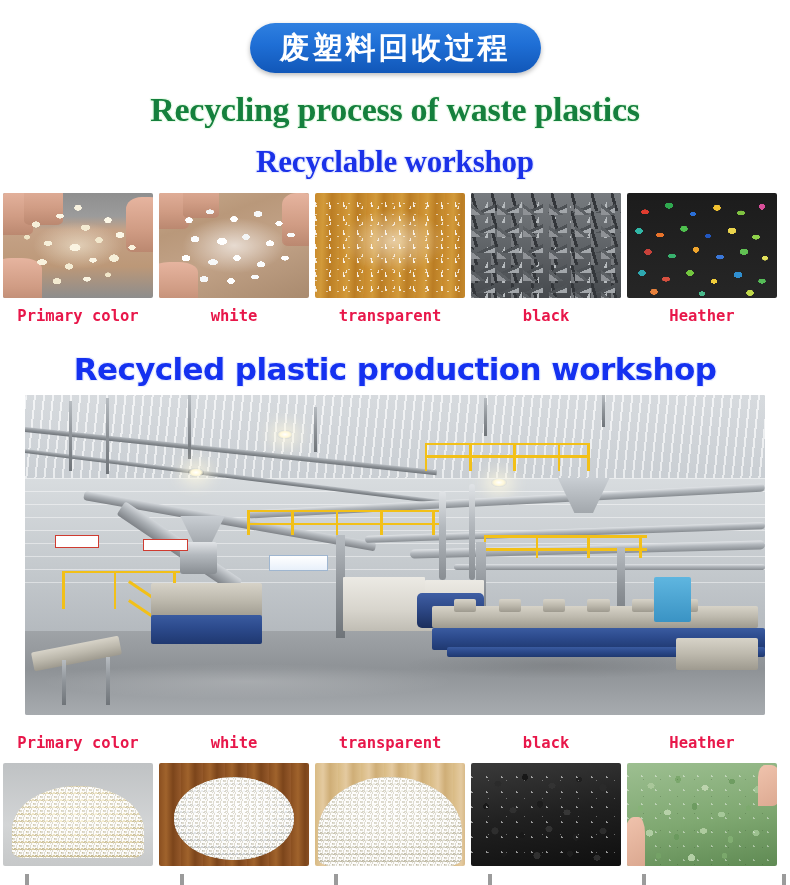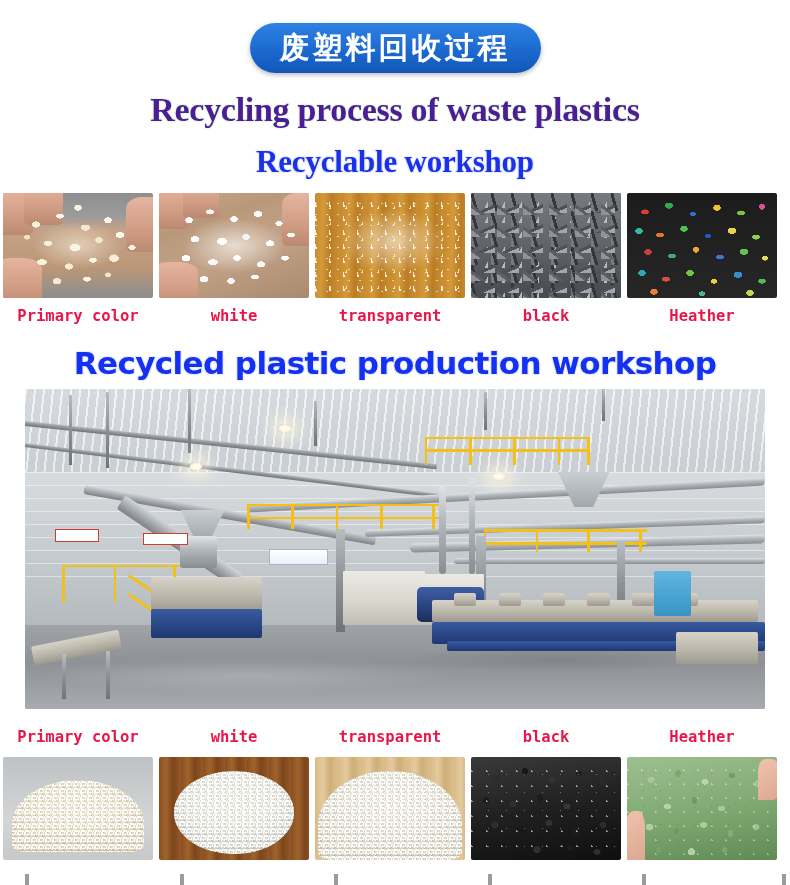--- a/index.html
+++ b/index.html
@@ -46,21 +46,21 @@
   
   .heading-green, .heading-blue, .heading-workshop {
     text-align: center;
     white-space: nowrap;
     line-height: 1;
   }
   .heading-green {
     font-family: "Liberation Serif", "DejaVu Serif", serif;
     font-weight: bold;
     font-size: 34px;
-    color: #4c1d95;
+    color: #15803d;
     -webkit-text-stroke: 1.2px #e9f7ea;
     paint-order: stroke fill;
     text-shadow:
        1px  0 0 #eafbea, -1px  0 0 #eafbea,
        0  1px 0 #eafbea,  0 -1px 0 #eafbea,
        1px  1px 0 #eafbea, -1px  1px 0 #eafbea,
        1px -1px 0 #eafbea, -1px -1px 0 #eafbea;
     margin-top: 1px;
     letter-spacing: -0.3px;
   }
@@ -116,21 +116,21 @@
     color: #e8174a;
     text-align: center;
     line-height: 1;
     white-space: nowrap;
   }
   .tile-row-top .tile-caption { margin-top: 11px; }
 
   .workshop-heading-wrap {
     width: 790px;
     text-align: center;
-    margin-top: 23px;
+    margin-top: 29px;
   }
 
   
   .factory-wrap {
     width: 740px;
     height: 320px;
     margin: 10px auto 0 auto;
     position: relative;
     overflow: hidden;
     border-radius: 2px;

